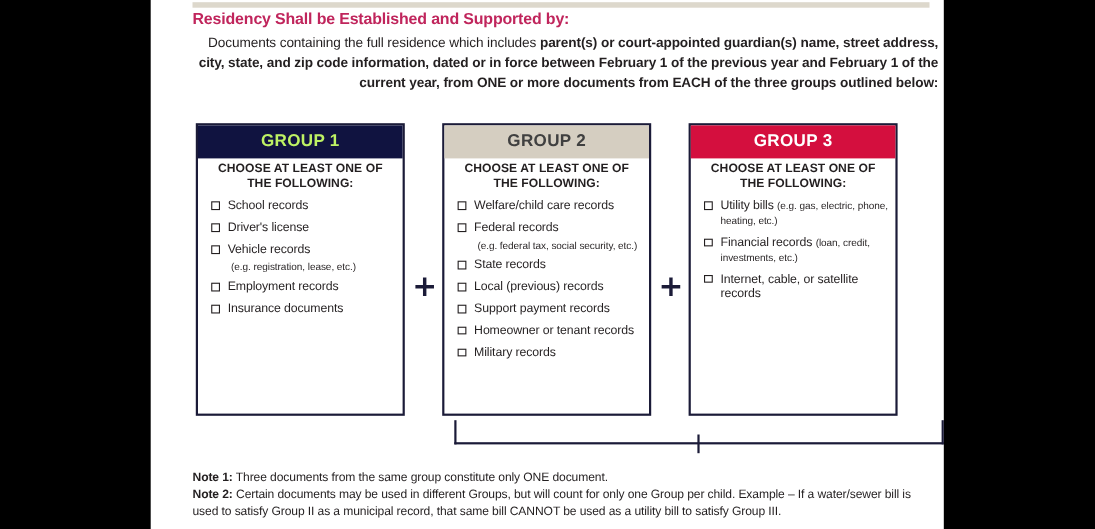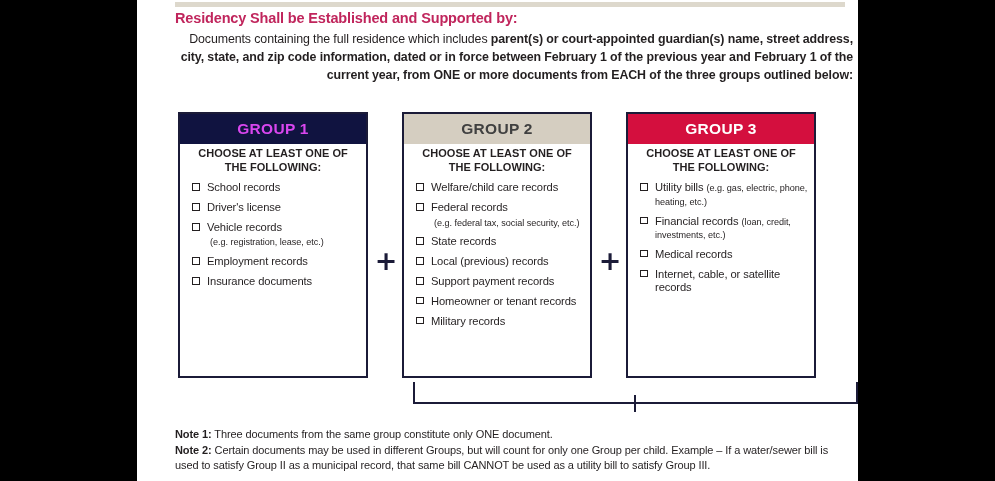--- a/index.html
+++ b/index.html
@@ -239,21 +239,21 @@
       <h1 id="doc-title">Residency Shall be Established and Supported by:</h1>
       <p id="intro-paragraph">
         <span class="lead">Documents containing the full residence which includes </span><span class="strong">parent(s) or court-appointed guardian(s) name, street address, city, state, and zip code information, dated or in force between February 1 of the previous year and February 1 of the current year, from ONE or more documents from EACH of the three groups outlined below:</span>
       </p>
     </div>
 
     <div id="groups">
 
       <div class="group-col" id="group-col-0">
         <div class="group-box">
-          <div class="group-header" style="background: rgb(16, 19, 64); color: #d946ef;">GROUP 1</div>
+          <div class="group-header" style="background: rgb(16, 19, 64); color: #bef264;">GROUP 1</div>
           <div class="group-subtitle">CHOOSE AT LEAST ONE OF THE FOLLOWING:</div>
           <ul class="group-items">
               <li class="group-item"><span class="checkbox"></span><span>School records</span></li>
               <li class="group-item"><span class="checkbox"></span><span>Driver's license</span></li>
               <li class="group-item"><span class="checkbox"></span><span>Vehicle records</span><span class="item-note-block">(e.g. registration, lease, etc.)</span></li>
               <li class="group-item"><span class="checkbox"></span><span>Employment records</span></li>
               <li class="group-item"><span class="checkbox"></span><span>Insurance documents</span></li>
             </ul>
         </div>
       </div>
@@ -278,21 +278,20 @@
 
       <div class="plus-sign" id="plus-2">+</div>
 
       <div class="group-col" id="group-col-2">
         <div class="group-box">
           <div class="group-header" style="background: rgb(212, 15, 62); color: rgb(255, 255, 255);">GROUP 3</div>
           <div class="group-subtitle">CHOOSE AT LEAST ONE OF THE FOLLOWING:</div>
           <ul class="group-items">
               <li class="group-item"><span class="checkbox"></span><span>Utility bills </span><span class="item-note-inline">(e.g. gas, electric, phone, heating, etc.)</span></li>
               <li class="group-item"><span class="checkbox"></span><span>Financial records </span><span class="item-note-inline">(loan, credit, investments, etc.)</span></li>
-              <li class="group-item"><span class="checkbox"></span><span>Medical records</span></li>
               <li class="group-item"><span class="checkbox"></span><span>Internet, cable, or satellite records</span></li>
             </ul>
         </div>
       </div>
 
     </div>
 
     <div id="bracket">
       <div class="bracket-stem-left"></div>
       <div class="bracket-stem-right"></div>

